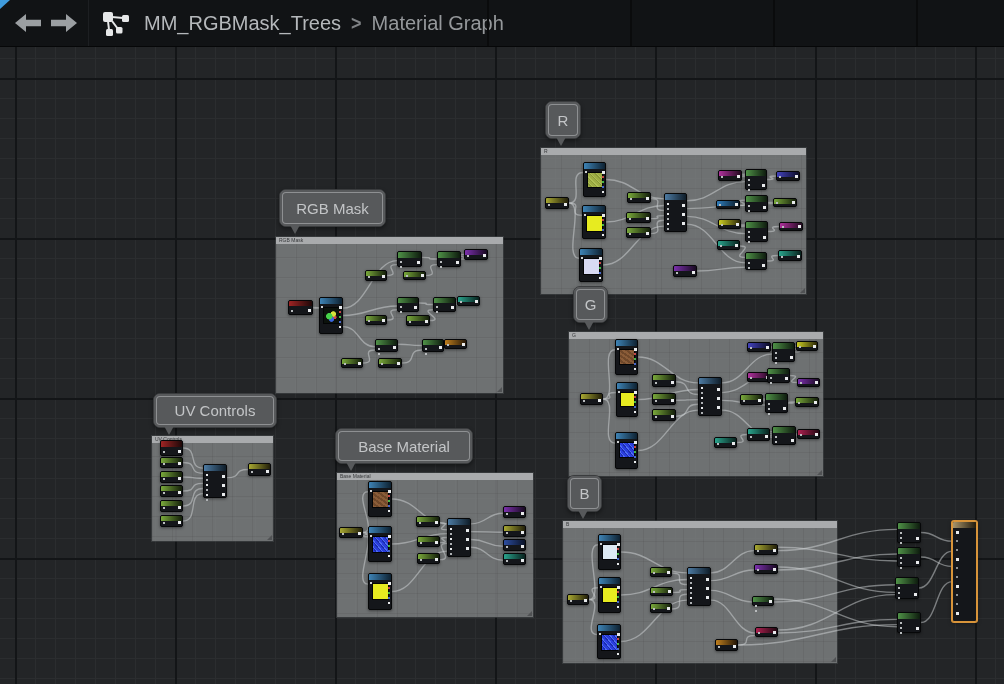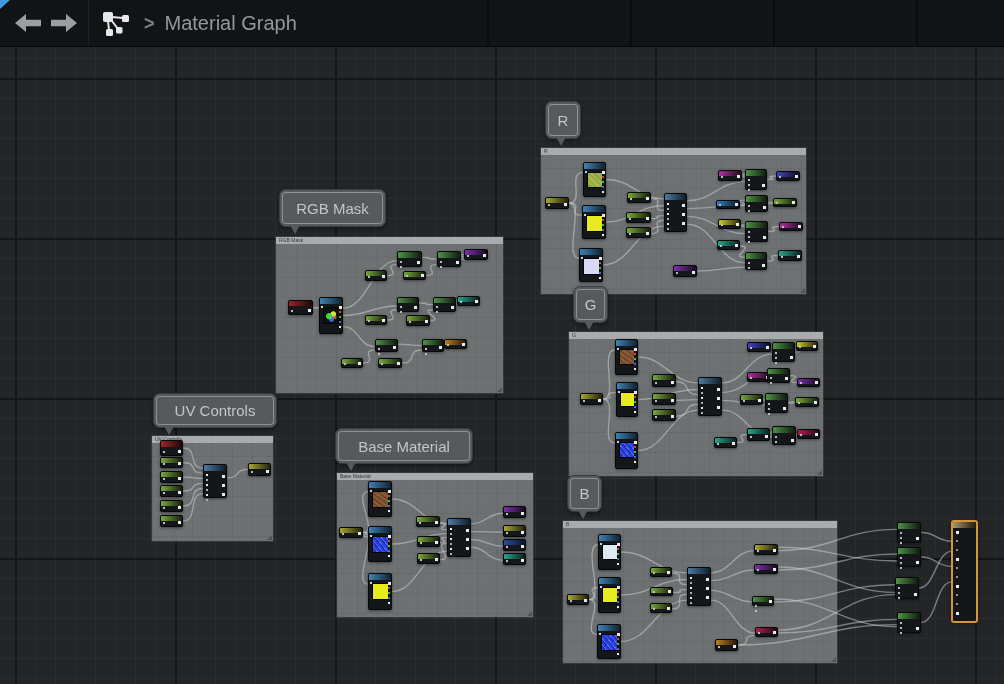--- a/index.html
+++ b/index.html
@@ -872,20 +872,21 @@
         <line x1="7" y1="11" x2="8" y2="20"></line>
         <line x1="11" y1="11" x2="17" y2="19"></line>
       </g>
       <rect x="2" y="2" width="10" height="10" rx="2" fill="#e6e7e8"></rect>
       <rect x="21" y="5" width="7" height="7" rx="1.5" fill="#e6e7e8"></rect>
       <rect x="5" y="19" width="7" height="7" rx="1.5" fill="#e6e7e8"></rect>
       <rect x="15" y="17" width="6.5" height="6.5" rx="1.5" fill="#e6e7e8"></rect>
     </svg>
   </span>
   <div class="breadcrumb">
+    <span class="bc-root">MM_RGBMask_Trees</span>
     <span class="bc-sep">&gt;</span>
     <span class="bc-cur">Material Graph</span>
   </div>
   <div class="tb-vsep" style="left:487px"></div>
   <div class="tb-vsep" style="left:630px"></div>
   <div class="tb-vsep" style="left:773px"></div>
   <div class="tb-vsep" style="left:916px"></div>
 </div>
 
 </body></html>

